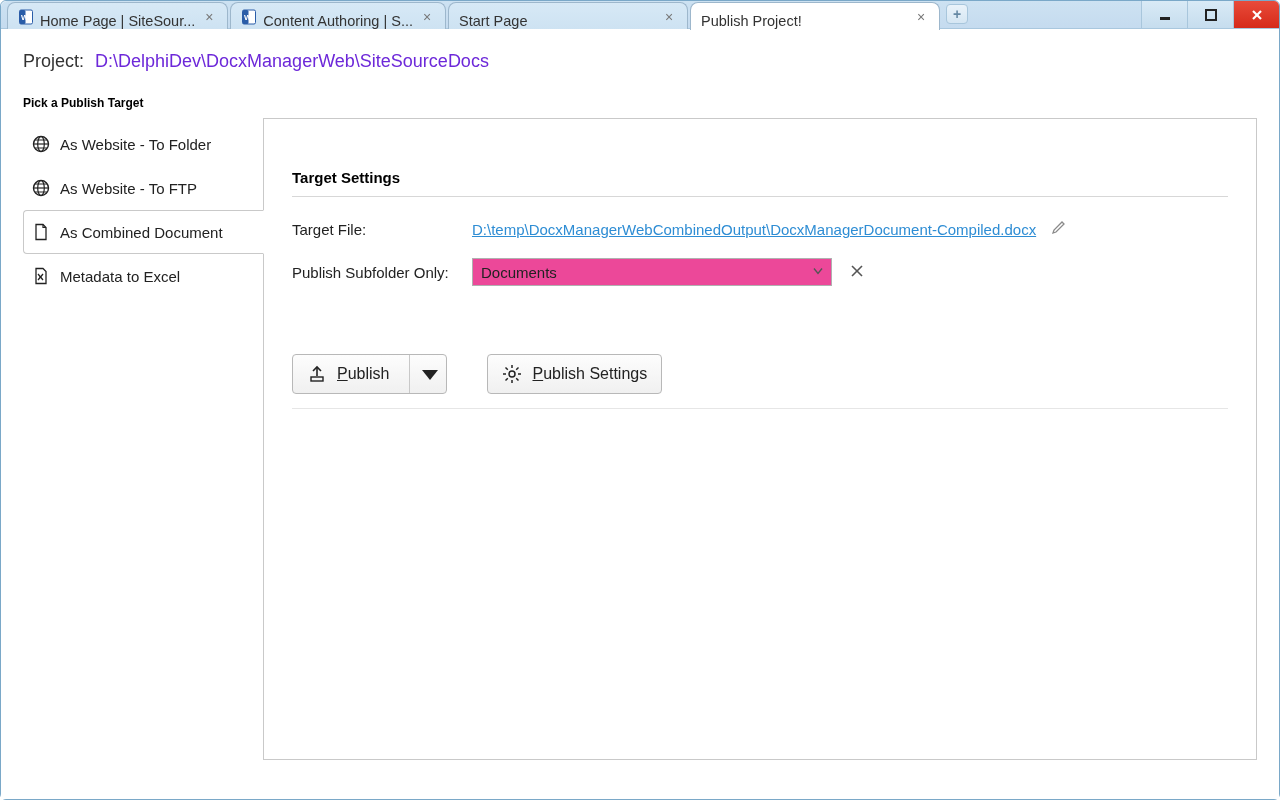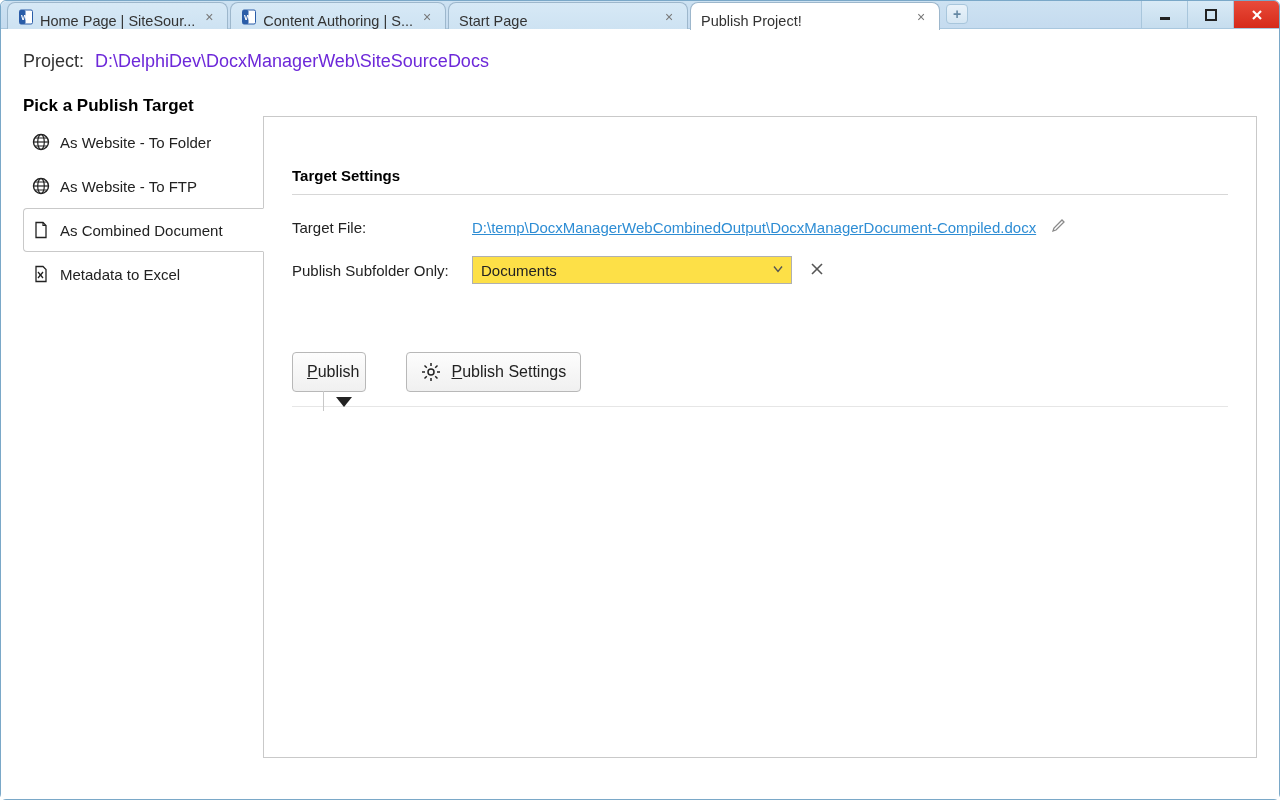--- a/index.html
+++ b/index.html
@@ -97,23 +97,23 @@
     background: #fff;
   }
   .project-line {
     font-size: 18px;
     margin-bottom: 24px;
   }
   .project-label { color: #333; }
   .project-path { color: #6d28d9; margin-left: 6px; }
 
   .section-heading {
-    font-size: 17px;
+    font-size: 12px;
     font-weight: 700;
-    margin-bottom: 0;
+    margin-bottom: 8px;
   }
 
   .columns {
     display: flex;
     gap: 0;
     height: calc(100% - 90px);
   }
   .sidebar {
     width: 240px;
     flex: 0 0 240px;
@@ -169,29 +169,29 @@
     color: #2e8dd4;
     text-decoration: underline;
     cursor: pointer;
   }
   .edit-pencil {
     margin-left: 14px;
     color: #8a8a8a;
     cursor: pointer;
   }
   .dropdown {
-    width: 320px;
+    width: 360px;
     height: 28px;
     border: 1px solid #b0b0b0;
     padding: 0 26px 0 8px;
     position: relative;
     display: flex; align-items: center;
     font-size: 15px;
     color: #222;
-    background: #fde047;
+    background: #ec4899;
   }
   .dropdown .chevron {
     position: absolute; right: 6px; top: 50%; transform: translateY(-50%);
     color: #555;
   }
   .clear-x {
     margin-left: 18px;
     color: #555;
     cursor: pointer;
   }
@@ -209,21 +209,21 @@
     padding: 0 14px;
     border: 1px solid #b8b8b8;
     background: linear-gradient(#fdfdfd,#f0f0f0);
     border-radius: 4px;
     font-size: 16px;
     color: #222;
     cursor: default;
   }
   .btn svg { width: 20px; height: 20px; color: #222; }
   .btn .underline-letter { text-decoration: underline; }
-  .btn.split { padding-right: 6px; flex-direction: column; }
+  .btn.split { padding-right: 6px; }
   .btn .split-chevron {
     margin-left: 10px;
     padding-left: 10px;
     border-left: 1px solid #c8c8c8;
     height: 100%;
     display: flex; align-items: center;
   }
 </style>
 </head>
 <body>

